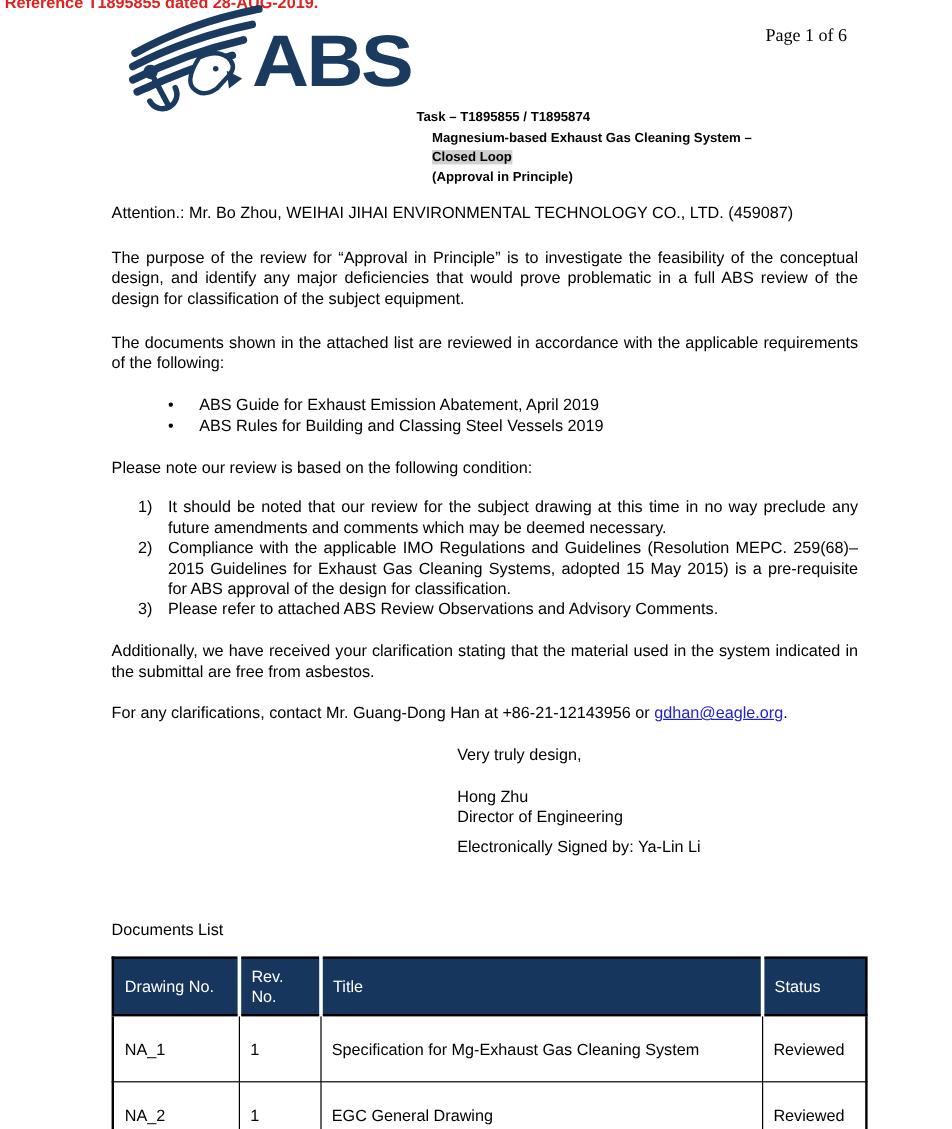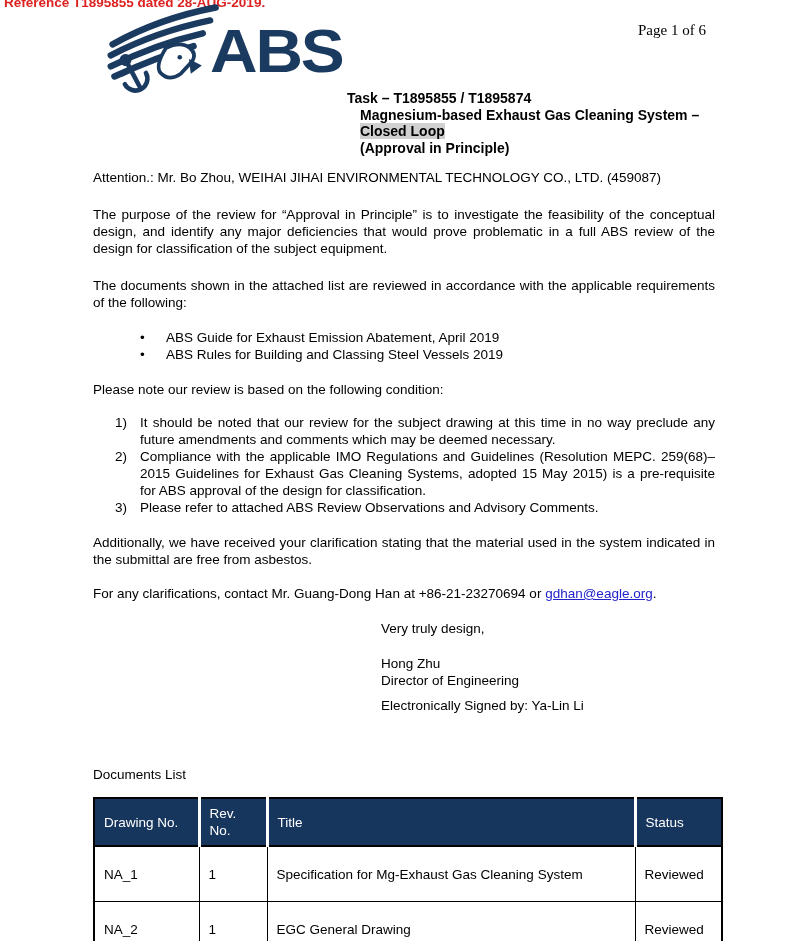--- a/index.html
+++ b/index.html
@@ -20,21 +20,21 @@
     letter-spacing:-2px; margin-left:-14px; margin-top:6px;
     transform:scaleX(1.08); transform-origin:left center;
   }
   .page-num {
     position:absolute; top:22px; left:638px;
     font-family:"Liberation Serif", serif; font-size:15px;
   }
   
   .task-block {
     position:absolute; left:347px; top:90px; z-index:2;
-    font-size:14px; font-weight:bold; line-height:16.5px; white-space:nowrap;
+    font-size:11px; font-weight:bold; line-height:16.5px; white-space:nowrap;
   }
   .task-indent { padding-left:13px; }
   .hl { background:#d0d0d0; }
   
   .body {
     position:absolute; left:93px; top:169px; width:622px;
     font-size:13.5px; line-height:17px;
   }
   .body p { margin:0 0 19px 0; }
   .justify { text-align:justify; }
@@ -136,21 +136,21 @@
         <span class="cond-text">Compliance with the applicable IMO Regulations and Guidelines (Resolution MEPC. 259(68)– 2015 Guidelines for Exhaust Gas Cleaning Systems, adopted 15 May 2015) is a pre-requisite for ABS approval of the design for classification.</span>
       </div>
       <div class="cond-item">
         <span class="cond-marker">3)</span>
         <span class="cond-text">Please refer to attached ABS Review Observations and Advisory Comments.</span>
       </div>
     </div>
 
     <p class="justify" style="margin-bottom:17px">Additionally, we have received your clarification stating that the material used in the system indicated in the submittal are free from asbestos.</p>
 
-    <p style="margin-bottom:18px"><span>For any clarifications, contact Mr. Guang-Dong Han at +86-21-23270694 or </span><a class="email">gdhan@eagle.org</a><span>.</span></p>
+    <p style="margin-bottom:18px"><span>For any clarifications, contact Mr. Guang-Dong Han at +86-21-12143956 or </span><a class="email">gdhan@eagle.org</a><span>.</span></p>
 
     <div class="closing">
       <p class="vale">Very truly design,</p>
       <div class="name-block">
         <div>Hong Zhu</div>
         <div>Director of Engineering</div>
       </div>
       <p class="esign">Electronically Signed by: Ya-Lin Li</p>
     </div>
 

